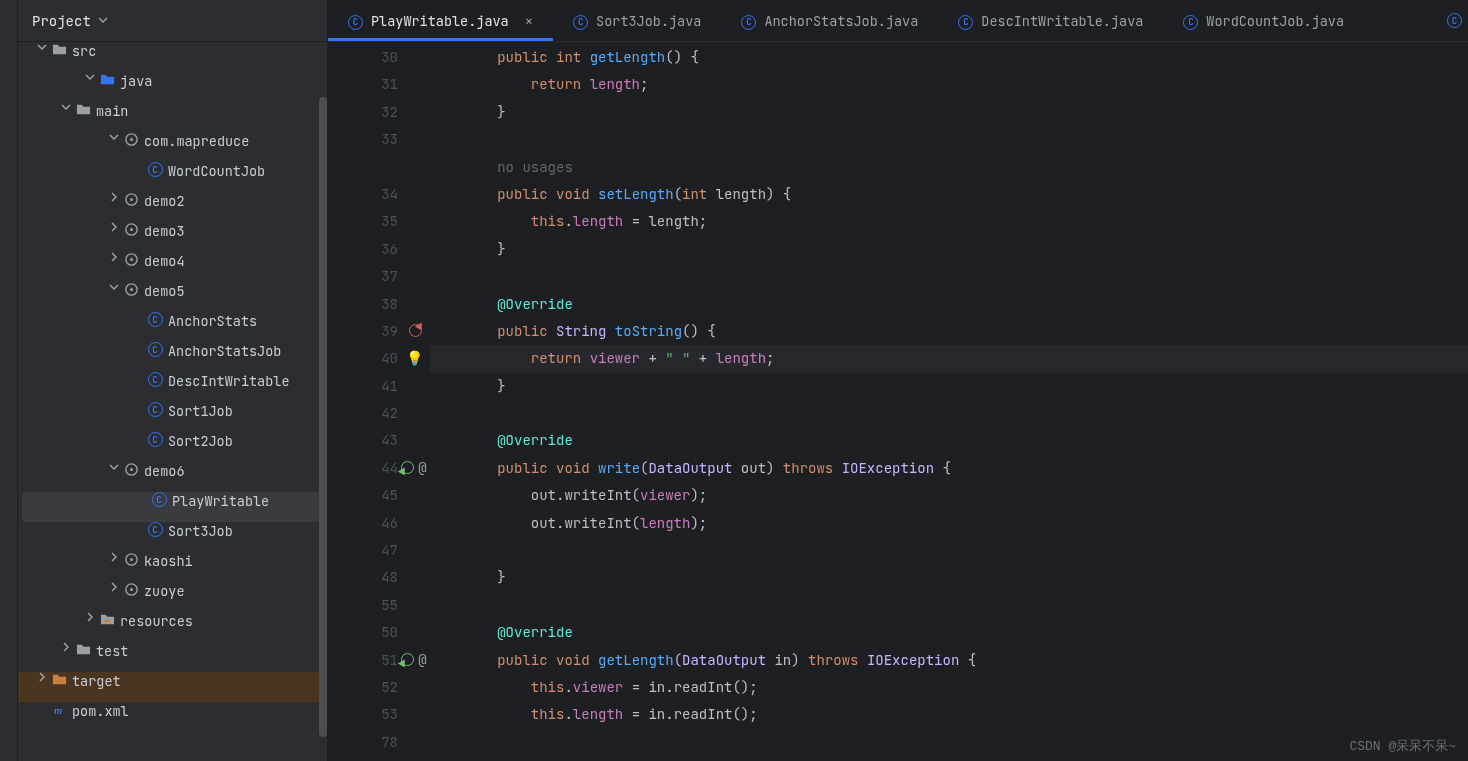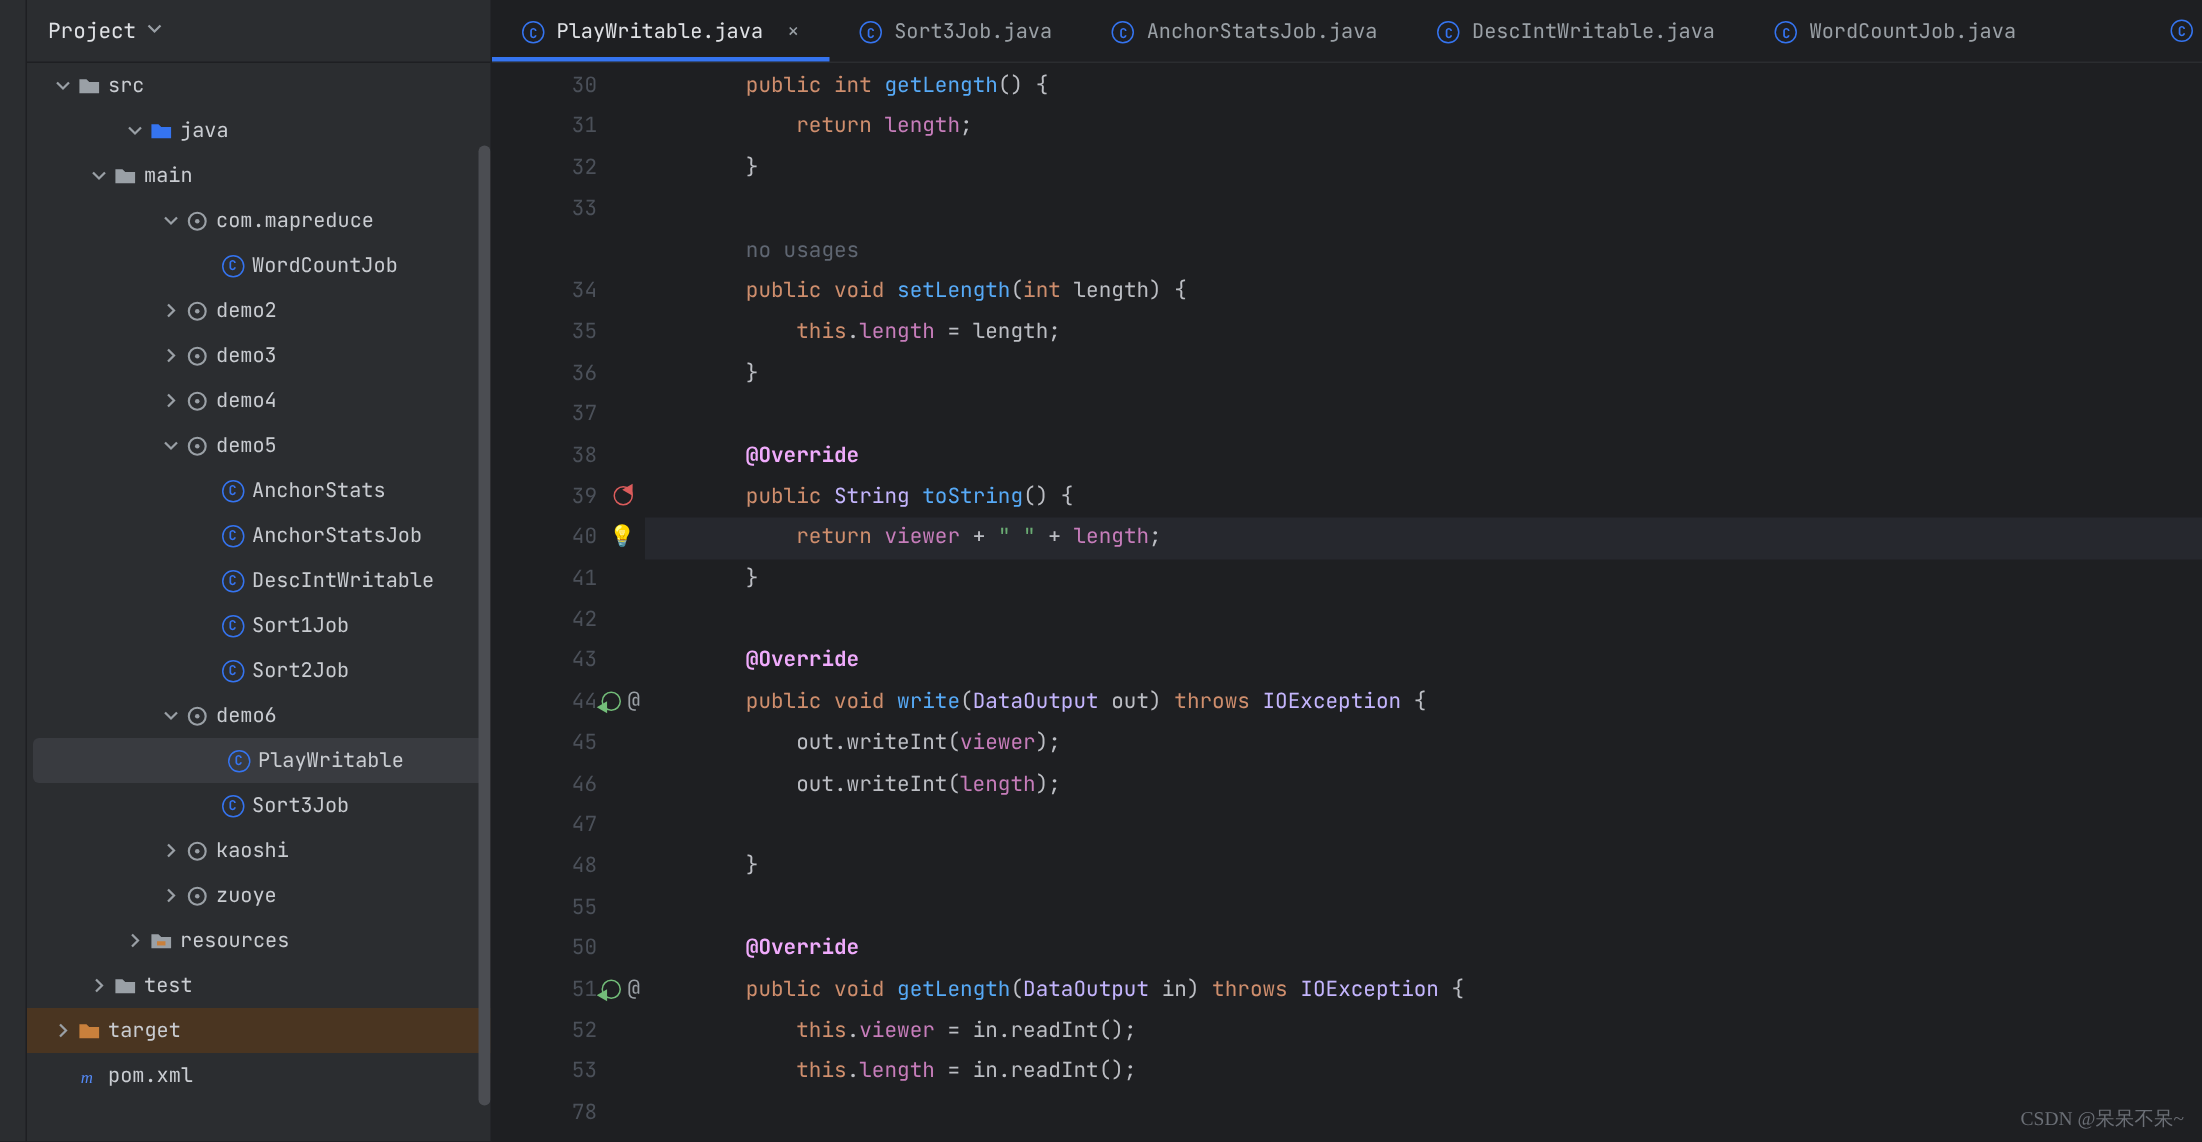--- a/index.html
+++ b/index.html
@@ -46,21 +46,20 @@
     flex: 1;
     position: relative;
   }
   .tree-scrollbar {
     position: absolute; right:0; top:55px; width:8px; height:640px;
     background: #4b4d52; border-radius:4px;
   }
   .tree-row {
     height: 30px;
     display: flex;
-    align-items: center;
     white-space: nowrap;
     padding-right: 8px;
     color:#c9ccd1;
   }
   .tree-row.selected { background:#393b40; border-radius:4px; margin:0 4px; padding-right:0;}
   .tree-row.highlight-target { background:#4a3521; }
   .tree-row .indent { display:inline-block; }
   .chev { width:16px; display:inline-flex; justify-content:center; color:#9aa0a6; font-size:11px;}
   .chev.blank { visibility:hidden;}
   .ico { width:18px; display:inline-flex; justify-content:center; margin-right:4px;}
@@ -122,29 +121,29 @@
     padding-top:2px;
   }
   .code .line { height:27.4px; white-space:pre;}
   .code .line.current { background:#26282e;}
   .code .line.hint { color:#5f6672; font-style:normal;}
   .kw { color:#cf8e6d;}
   .ty { color:#c4b5fd;text-align:center;}
   .mthd { color:#57aaf7;}
   .id { color:#c77dbb;}
   .str { color:#6aab73;}
-  .ann { color:#f0abfc;font-weight:bold;}
+  .ann { color:#5eead4;}
   .pn { color:#bcbec4;}
   .op { color:#bcbec4;}
   .param{ color:#bcbec4;}
 
   .watermark {
     position:absolute; right:12px; bottom:6px;
     color:#6b6f76; font-size:13px;
-    font-family: Liberation Serif, serif;
+    font-family: Liberation Mono, monospace;
   }
 
   .bulb { color:#f2c55c;}
 
   .icon-circle-c {
     width:15px;height:15px;border:1.6px solid #3574f0;border-radius:50%;
     display:inline-flex;align-items:center;justify-content:center;
     color:#3574f0;font-size:9px;font-weight:700;box-sizing:border-box;
   }
   .icon-circle-red {

